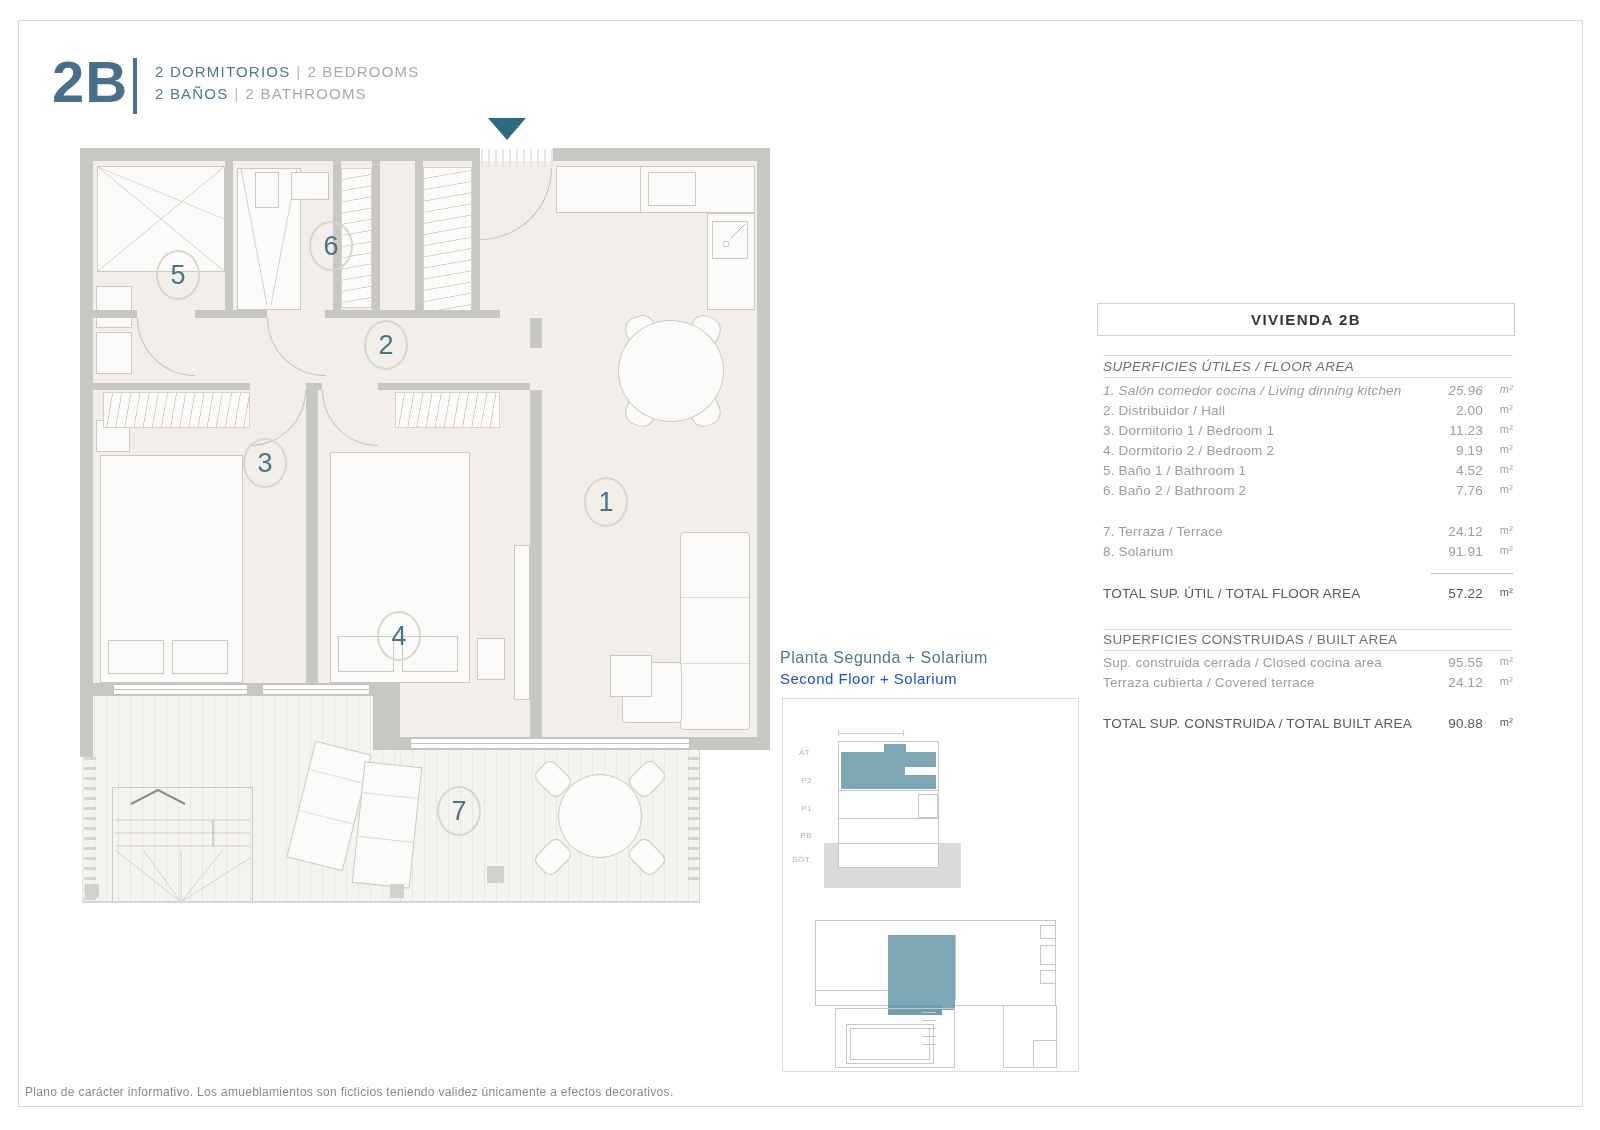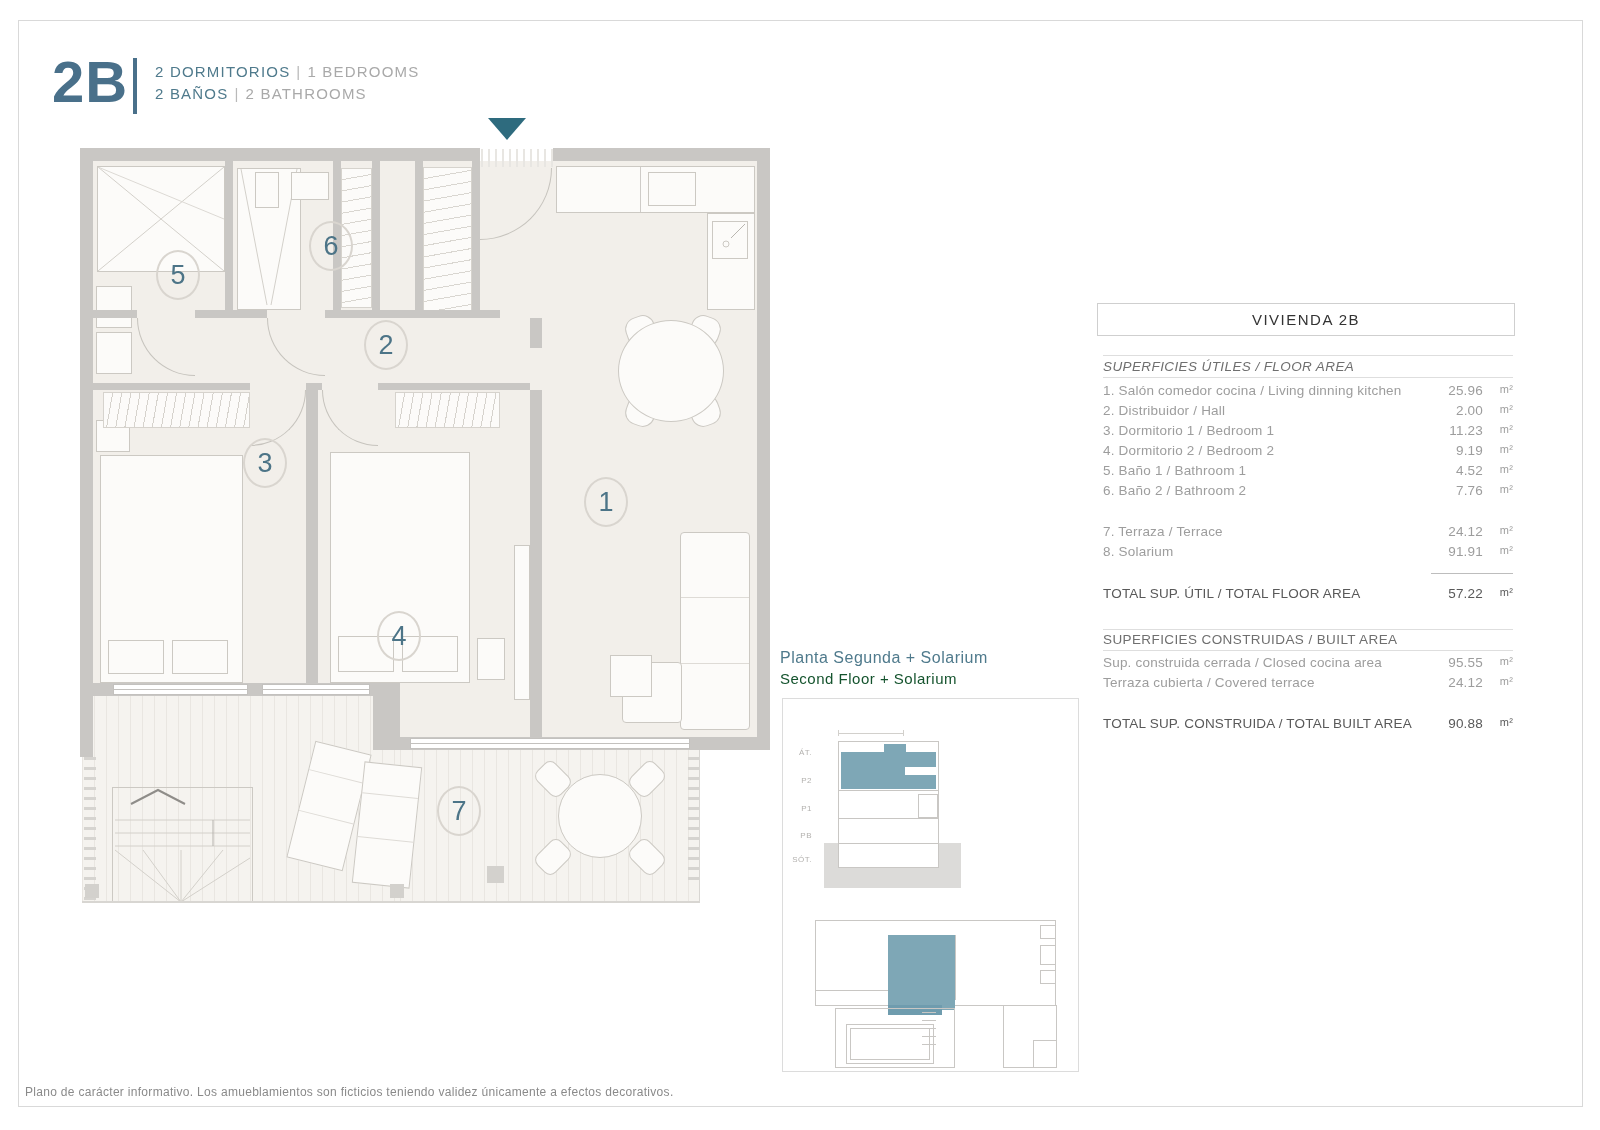--- a/index.html
+++ b/index.html
@@ -23,48 +23,48 @@
   .arc.br{border-right:1px solid #c6c3bd;border-bottom:1px solid #c6c3bd;border-bottom-right-radius:100%;}
   .arc.bl{border-left:1px solid #c6c3bd;border-bottom:1px solid #c6c3bd;border-bottom-left-radius:100%;}
   .win{position:absolute;border:1px solid #c3c1be;background:linear-gradient(180deg,#fff 0 42%,#c3c1be 42% 58%,#fff 58% 100%);box-sizing:border-box;}
   .ticksv{position:absolute;width:12px;background:repeating-linear-gradient(180deg,#d6d4d0 0 3px,transparent 3px 10px);}
   .hangv{position:absolute;background:#fcfbf9;border:1px solid #d6d3cd;background-image:repeating-linear-gradient(170deg,transparent 0 10px,#d9d6d0 10px 11px);box-sizing:border-box;}
   .hangh{position:absolute;background:#fcfbf9;border:1px solid #d6d3cd;background-image:repeating-linear-gradient(100deg,transparent 0 8px,#d6d3cd 8px 9px);box-sizing:border-box;}
   .graysq{position:absolute;background:#d3d1cd;}
   #ent-tri{position:absolute;left:488px;top:118px;width:0;height:0;border-left:19px solid transparent;border-right:19px solid transparent;border-top:22px solid #2e6b7e;}
   #ent-hatch{position:absolute;left:481px;top:149px;width:72px;height:18px;background:repeating-linear-gradient(90deg,#e8e6e2 0 2px,transparent 2px 7px);}
   
-  #vivienda-box{position:absolute;left:1097px;top:303px;width:416px;height:31px;border:1px solid #cfcfcf;display:flex;align-items:center;justify-content:center;font-size:15px;font-weight:normal;color:#333;letter-spacing:1.5px;}
+  #vivienda-box{position:absolute;left:1097px;top:303px;width:416px;height:31px;border:1px solid #cfcfcf;display:flex;align-items:center;justify-content:center;font-size:15px;font-weight:bold;color:#333;letter-spacing:1.5px;}
   .sec-line{position:absolute;left:1103px;width:410px;height:1px;background:#dedede;}
   .sec-head{position:absolute;left:1103px;width:410px;font-size:13.5px;color:#6f6f6f;letter-spacing:.4px;}
   .prow{position:absolute;left:1103px;width:410px;display:flex;font-size:13.5px;color:#9d9d9d;letter-spacing:.2px;}
   .prow .lbl{flex:1;text-align:left;white-space:nowrap;}
   .prow .val{width:56px;text-align:right;}
   .prow .unit{width:30px;text-align:right;font-size:11px;}
   .prow.total{color:#595959;}
   .sumline{position:absolute;width:82px;height:1px;background:#bdbdbd;left:1431px;}
   
   #loc-es{position:absolute;left:780px;top:649px;font-size:16px;color:#4f7a8c;letter-spacing:.5px;}
-  #loc-en{position:absolute;left:780px;top:670px;font-size:15px;color:#14532d;letter-spacing:.5px;}
+  #loc-en{position:absolute;left:780px;top:670px;font-size:15px;color:#1d4ed8;letter-spacing:.5px;}
   #keyplan-box{position:absolute;left:782px;top:698px;width:295px;height:372px;border:1px solid #dcdcdc;background:#fff;}
   .kp-lbl{position:absolute;width:26px;text-align:right;font-size:8px;color:#b3b1ae;letter-spacing:.5px;}
   .kp-ln{position:absolute;background:#c8c6c3;}
   .kp-box{position:absolute;border:1px solid #c9c7c4;box-sizing:border-box;}
   .kp-teal{position:absolute;background:#7ea7b6;}
   
   #disclaimer{position:absolute;left:25px;top:1085px;font-size:12px;color:#8a8a8a;letter-spacing:.3px;}
 </style>
 </head>
 <body>
 
 <div id="page-frame"></div>
 
 <div id="hdr-unit">2B</div>
 <div id="hdr-bar"></div>
-<div class="hdr-line" style="top:63px;"><span class="hdr-es">2 DORMITORIOS</span><span class="hdr-sep">|</span><span>1 BEDROOMS</span></div>
+<div class="hdr-line" style="top:63px;"><span class="hdr-es">2 DORMITORIOS</span><span class="hdr-sep">|</span><span>2 BEDROOMS</span></div>
 <div class="hdr-line" style="top:85px;"><span class="hdr-es">2 BAÑOS</span><span class="hdr-sep">|</span><span>2 BATHROOMS</span></div>
 
 <div id="plan">
   <div id="ent-tri"></div>
 
   <div class="f" style="left:93px;top:161px;width:664px;height:522px;"></div>
   <div class="f" style="left:400px;top:683px;width:357px;height:54px;"></div>
   <div class="terr" style="left:82px;top:696px;width:318px;height:207px;"></div>
   <div class="terr" style="left:400px;top:750px;width:300px;height:153px;"></div>
   <div id="ent-hatch"></div>
@@ -223,21 +223,21 @@
 </div>
 
 <div id="vivienda-box">
     <span>VIVIENDA 2B</span>
   </div>
 
 <div class="sec-line" style="top:355px;"></div>
 <div class="sec-head" style="top:359px;font-style:italic;">SUPERFICIES ÚTILES / FLOOR AREA</div>
 <div class="sec-line" style="top:377px;"></div>
 
-<div class="prow" style="top:383px;">
+<div class="prow" style="top:383px;font-style:italic;">
     <span class="lbl">1. Salón comedor cocina / Living dinning kitchen</span>
     <span class="val">25.96</span>
     <span class="unit">m²</span>
   </div>
 <div class="prow" style="top:403px;">
     <span class="lbl">2. Distribuidor / Hall</span>
     <span class="val">2.00</span>
     <span class="unit">m²</span>
   </div>
 <div class="prow" style="top:423px;">

